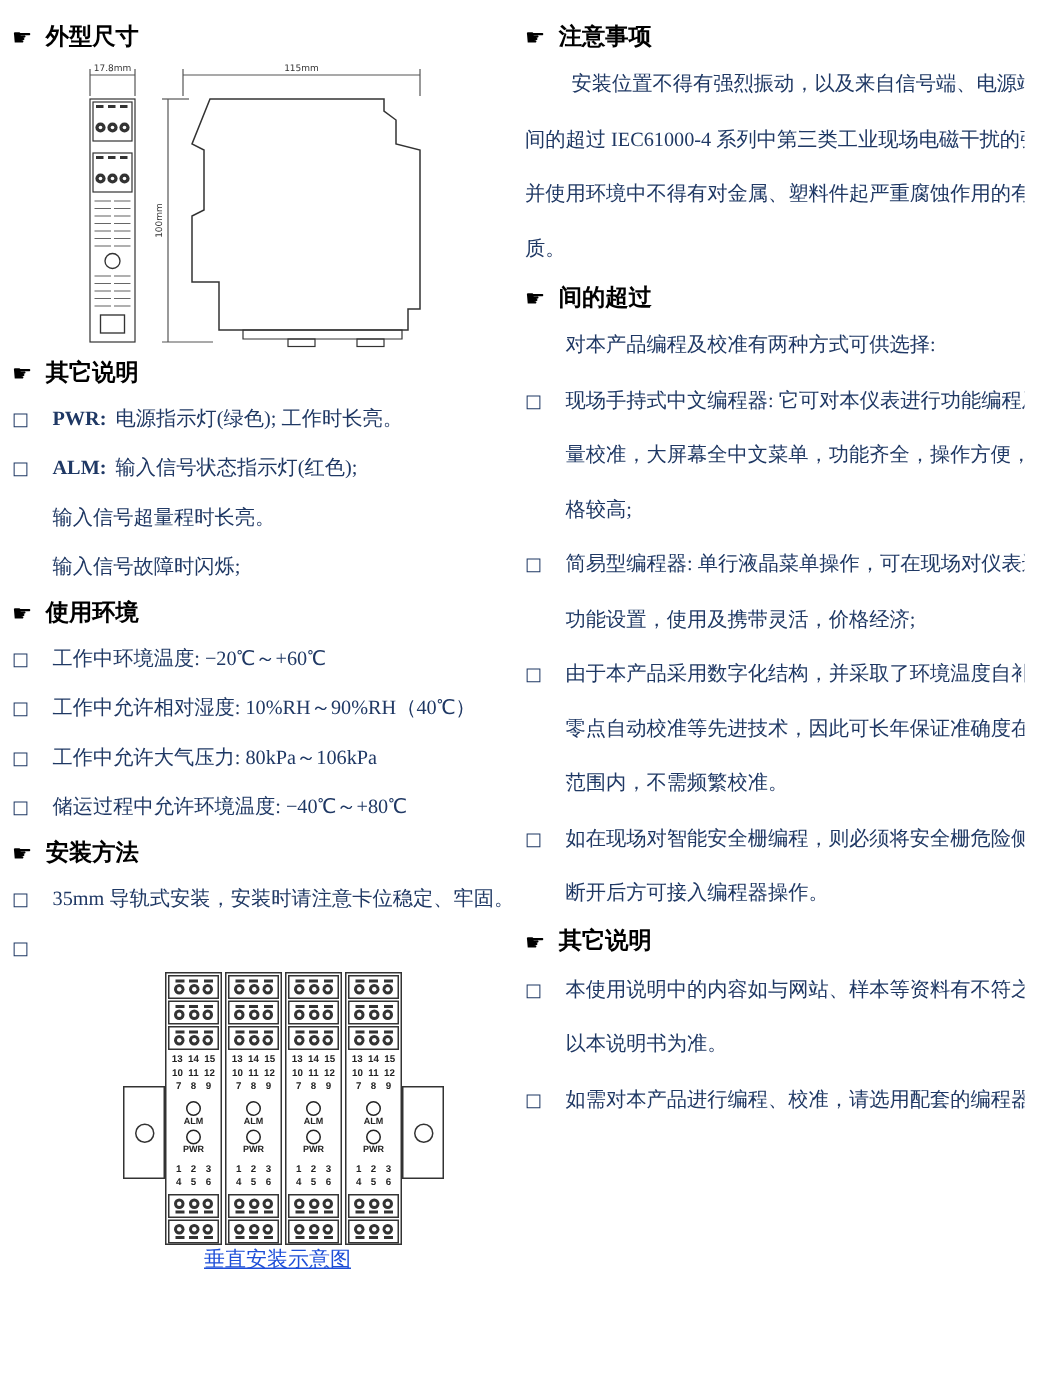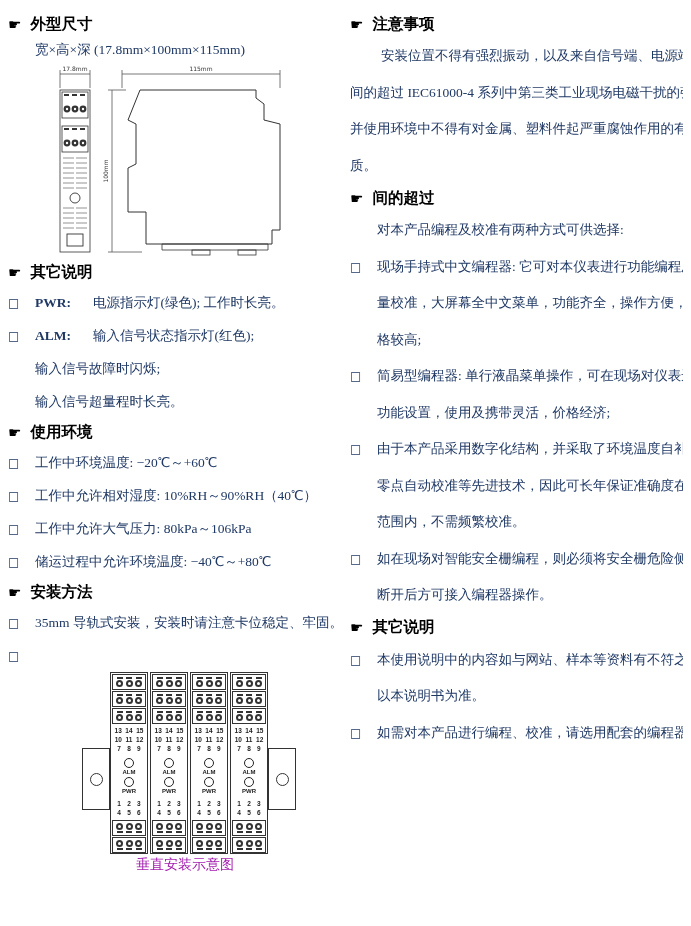--- a/index.html
+++ b/index.html
@@ -27,21 +27,21 @@
     line-height:1;transform:translateY(1px);
   }
   .line{display:flex;align-items:center;white-space:nowrap;overflow:hidden;font-size:13.5px;}
   .col-left .line{height:33px;}
   .col-right .line{height:36.5px;}
   .bullet{
     font-family:"DejaVu Sans",sans-serif;font-size:12px;color:#1f3864;
     width:27px;flex:0 0 27px;
   }
   .hang{padding-left:27px;}
-  .bold-label{font-weight:bold;margin-right:22px;}
+  .bold-label{font-weight:bold;margin-right:6px;}
   .subtitle{height:24px;line-height:24px;font-size:13.5px;padding-left:27px;white-space:nowrap;}
   .indent-first{padding-left:31px;}
 
   
   .dim-svg{display:block;margin-left:34px;}
   .dim-svg text{fill:#333;font-family:"DejaVu Sans",sans-serif;}
 
   
   .diagram-wrap{position:relative;width:214px;height:182px;margin:0 auto;transform:translateX(14px);}
   .rail-piece{position:absolute;top:76px;height:60px;border:1px solid #333;background:#fff;
@@ -59,37 +59,36 @@
   .screwrow{display:flex;justify-content:space-evenly;}
   .screw{width:7px;height:7px;border-radius:50%;background:#333;position:relative;}
   .screw::after{content:"";position:absolute;left:2px;top:2px;width:3px;height:3px;border-radius:50%;background:#fff;}
   .numrow{height:9px;line-height:9px;display:flex;justify-content:space-evenly;
     font-family:"Liberation Sans",sans-serif;font-weight:bold;font-size:6.5px;color:#222;}
   .numzone{margin-top:2px;}
   .ledzone{flex:1;display:flex;flex-direction:column;align-items:center;justify-content:center;gap:1px;}
   .led-circle{width:8px;height:8px;border:1.2px solid #222;border-radius:50%;background:#fff;}
   .led-label{font-family:"Liberation Sans",sans-serif;font-weight:bold;font-size:6px;color:#222;line-height:7px;}
   .numzone2{margin-bottom:2px;}
-  .caption{height:22px;line-height:22px;text-align:center;font-size:14px;color:#a21caf;
-    transform:translateX(10px);white-space:nowrap;}
+  .caption{height:22px;line-height:22px;text-align:center;font-size:14px;color:#1d4ed8;
+    transform:translateX(10px);white-space:nowrap;text-decoration:underline;}
 </style>
 </head>
 <body>
 
 <div class="page">
 
   <div class="col col-left">
     <div class="col-inner">
 
       <div class="sec-heading">
         <span class="pointer-icon">☛</span>
         <span>外型尺寸</span>
       </div>
 
-      <div class="subtitle">宽×高×深 (17.8mm×100mm×115mm)</div>
 
       <svg class="dim-svg" width="260" height="196" viewBox="0 0 260 196">
         <g stroke="#555" stroke-width="0.8" fill="none">
 
           <line x1="18" y1="12" x2="48" y2="12"></line>
           <line x1="18" y1="8" x2="18" y2="26"></line>
           <line x1="48" y1="8" x2="48" y2="26"></line>
 
           <rect x="18" y="28" width="30" height="162" stroke="#333"></rect>
           <rect x="20" y="30" width="26" height="26" stroke="#333"></rect>
@@ -176,24 +175,24 @@
             <span class="bullet">□</span>
             <span class="bold-label">PWR:</span>
             <span>电源指示灯(绿色); 工作时长亮。</span>
           </div>
           <div class="line">
             <span class="bullet">□</span>
             <span class="bold-label">ALM:</span>
             <span>输入信号状态指示灯(红色);</span>
           </div>
           <div class="line hang">
+            <span>输入信号超量程时长亮。</span>
+          </div>
+          <div class="line hang">
             <span>输入信号故障时闪烁;</span>
-          </div>
-          <div class="line hang">
-            <span>输入信号超量程时长亮。</span>
           </div>
         </div>
 
       <div class="sec-heading">
         <span class="pointer-icon">☛</span>
         <span>使用环境</span>
       </div>
       <div id="env-list">
           <div class="line">
             <span class="bullet">□</span>

